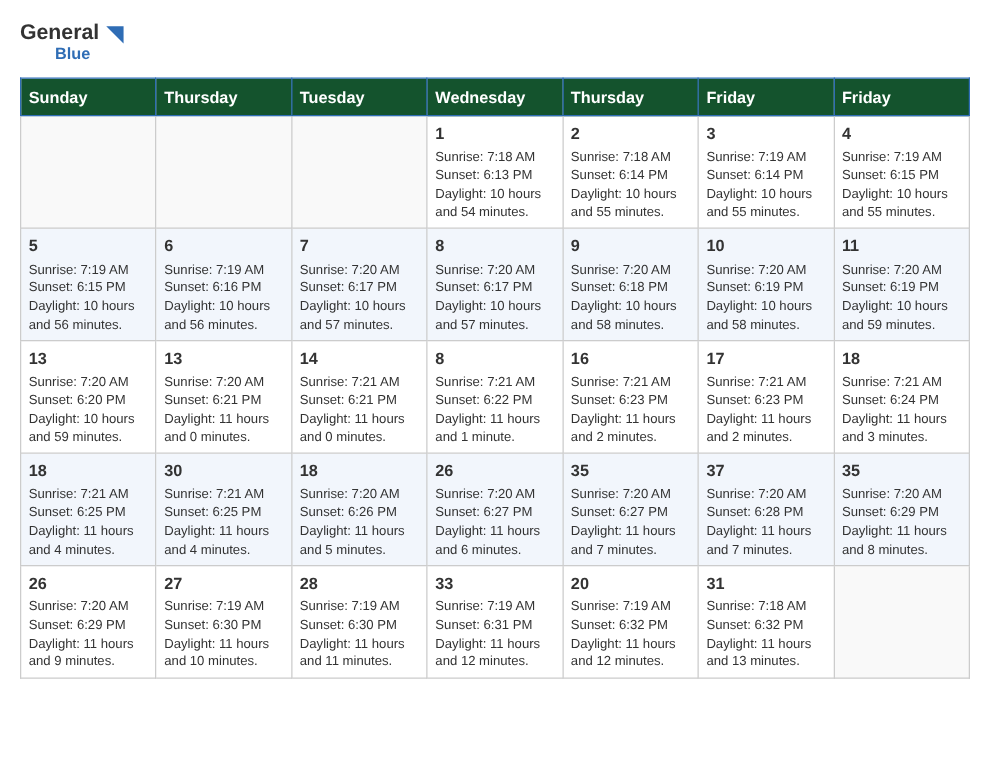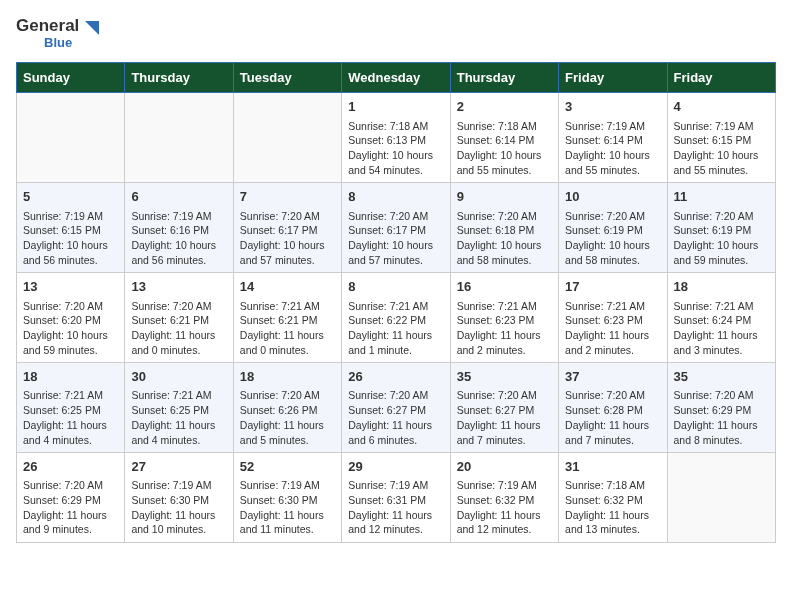--- a/index.html
+++ b/index.html
@@ -280,27 +280,27 @@
 Sunset: 6:29 PM
 Daylight: 11 hours and 9 minutes.</div>
         </td>
         <td>
           <span class="day-number">27</span>
           <div class="day-info" style="white-space: pre-line;">Sunrise: 7:19 AM
 Sunset: 6:30 PM
 Daylight: 11 hours and 10 minutes.</div>
         </td>
         <td>
-          <span class="day-number">52</span>
+          <span class="day-number">28</span>
           <div class="day-info" style="white-space: pre-line;">Sunrise: 7:19 AM
 Sunset: 6:30 PM
 Daylight: 11 hours and 11 minutes.</div>
         </td>
         <td>
-          <span class="day-number">29</span>
+          <span class="day-number">33</span>
           <div class="day-info" style="white-space: pre-line;">Sunrise: 7:19 AM
 Sunset: 6:31 PM
 Daylight: 11 hours and 12 minutes.</div>
         </td>
         <td>
           <span class="day-number">20</span>
           <div class="day-info" style="white-space: pre-line;">Sunrise: 7:19 AM
 Sunset: 6:32 PM
 Daylight: 11 hours and 12 minutes.</div>
         </td>

